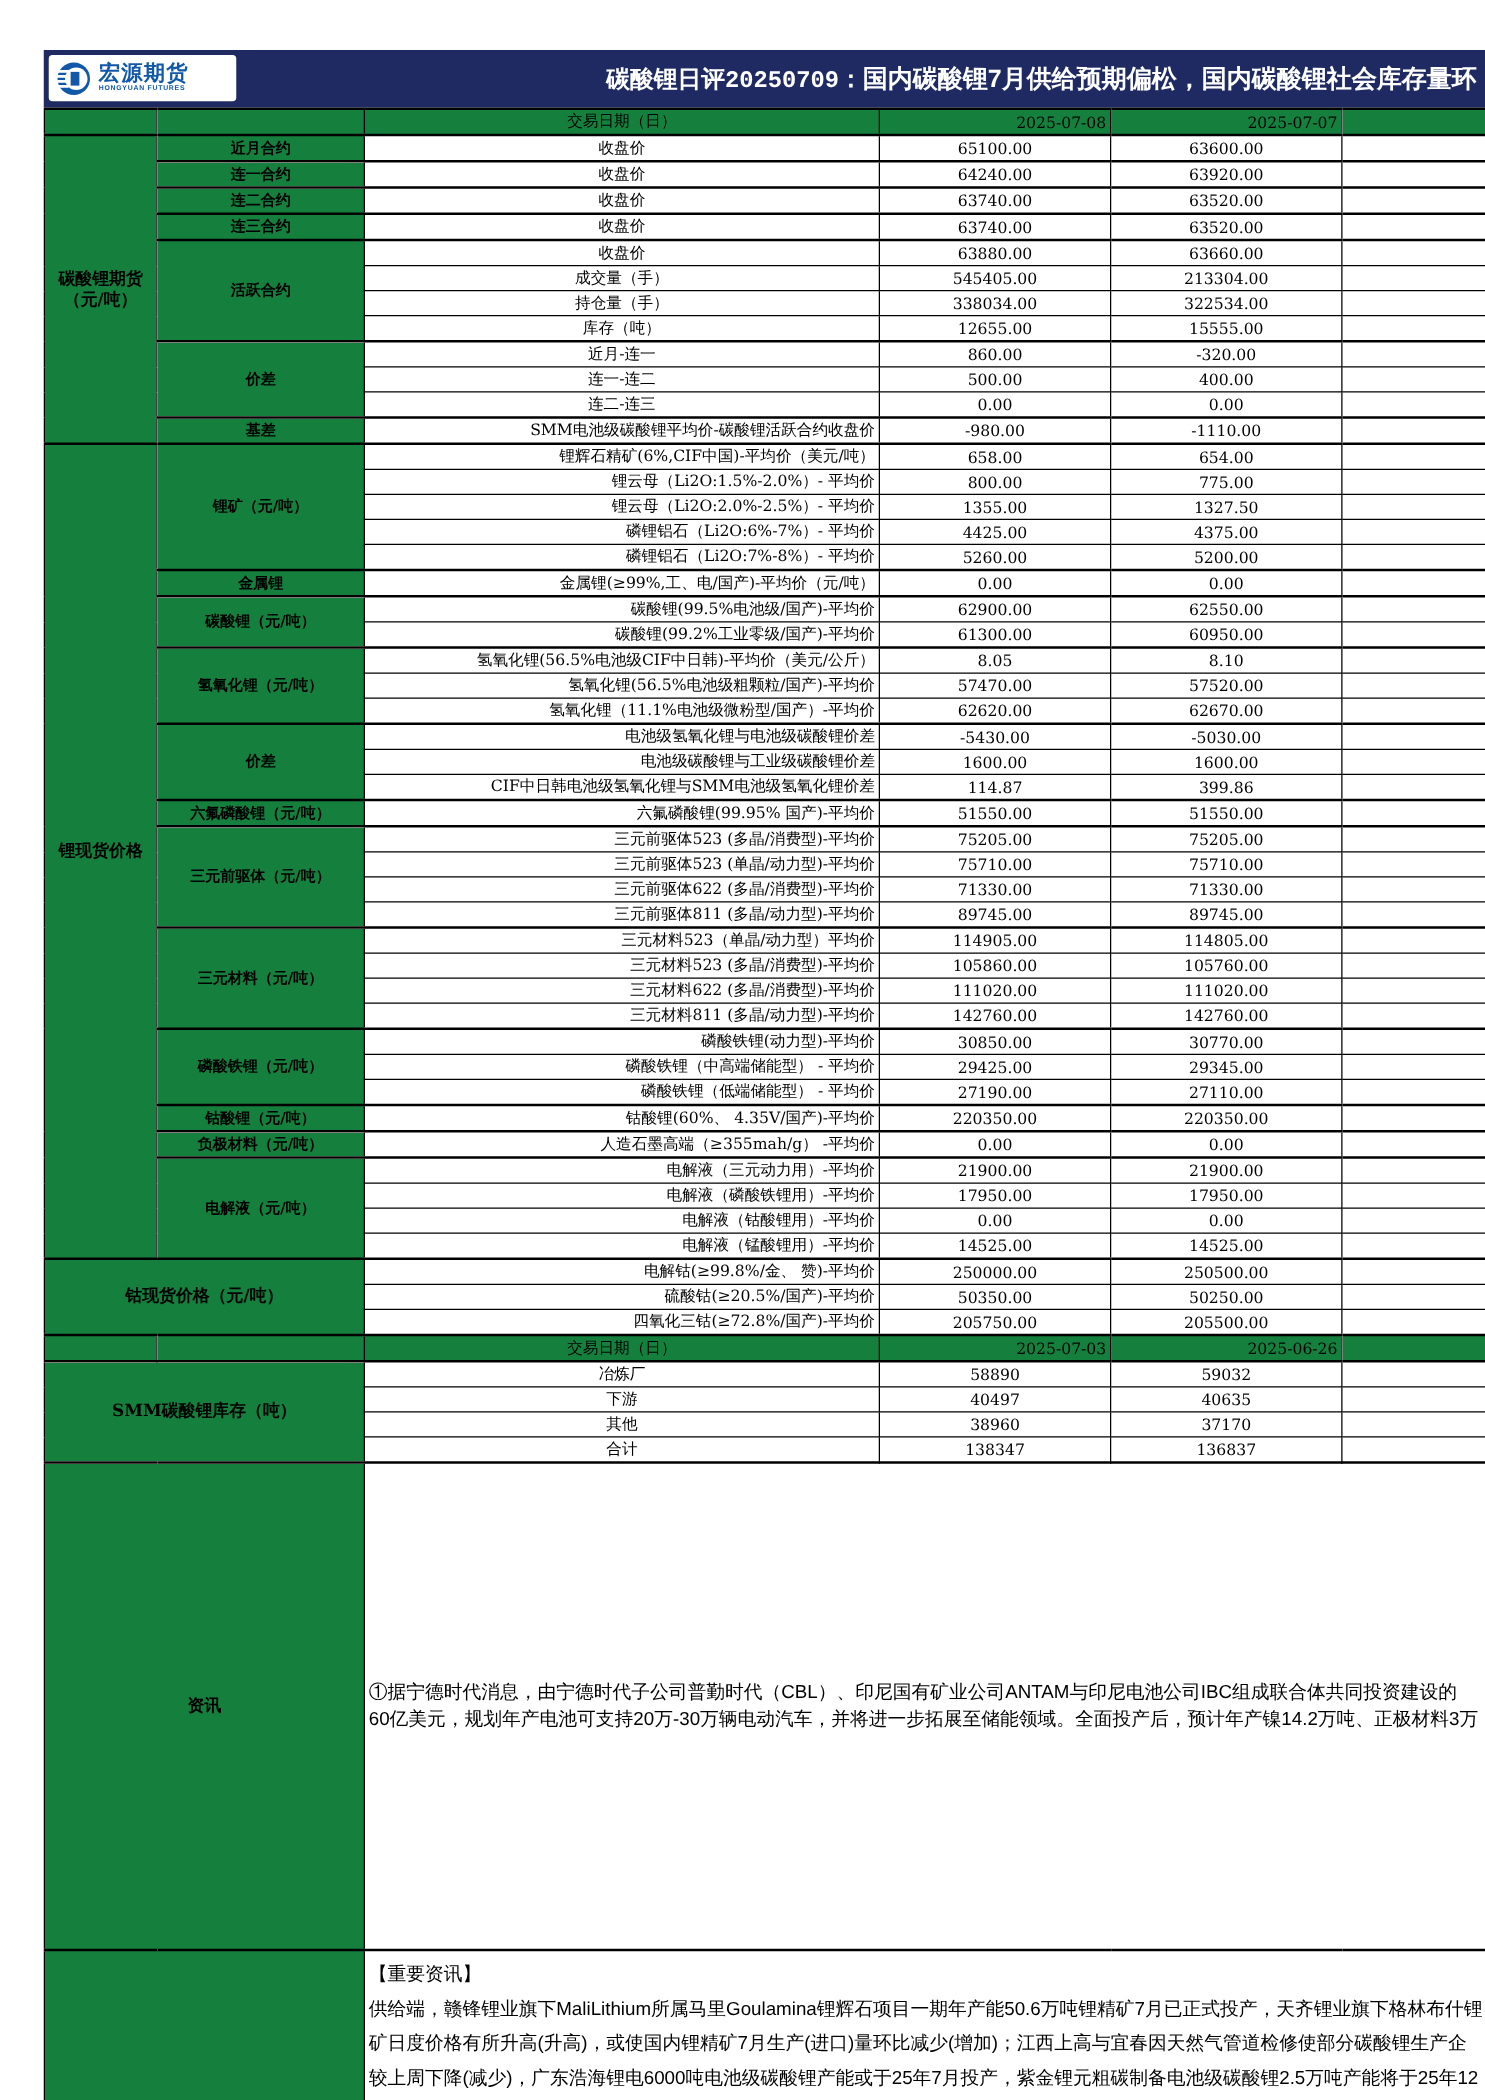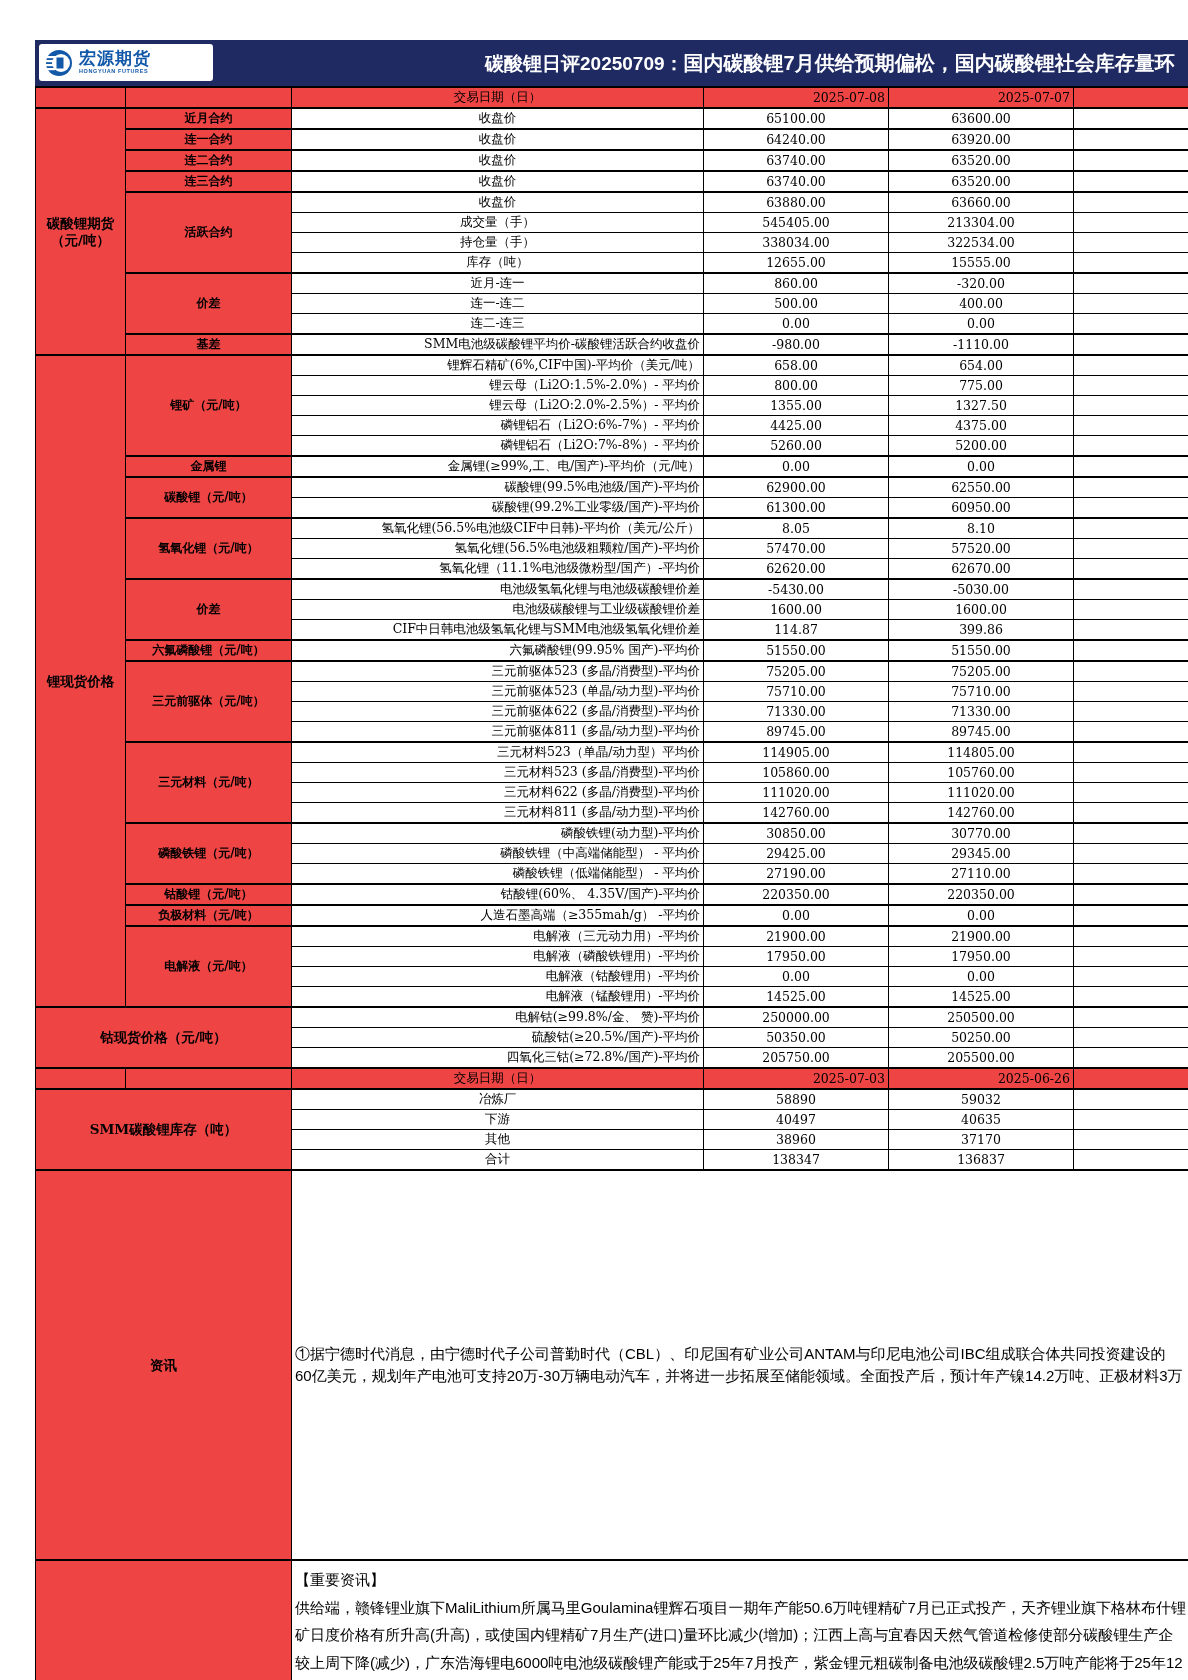--- a/index.html
+++ b/index.html
@@ -1,32 +1,32 @@
 <!DOCTYPE html>
 <html><head>
 <meta charset="utf-8">
 <style>
   html,body{margin:0;padding:0;width:1188px;height:1680px;overflow:hidden;background:#ffffff;
     font-family:"DejaVu Serif","Liberation Serif",serif;color:#000;}
   .topbar{position:absolute;left:35px;top:40px;width:1153px;height:46px;background:#1f2a63;}
-  .logo{position:absolute;left:4px;top:4px;width:174px;height:37px;background:#ffffff;border-radius:3px;
+  .logo{position:absolute;left:4px;top:4px;width:150px;height:37px;background:#ffffff;border-radius:3px;
     display:flex;align-items:center;gap:5px;padding:1px 5px;box-sizing:border-box;}
   .logo-text{display:flex;flex-direction:column;line-height:1;}
   .logo-cn{font-family:"Liberation Sans",sans-serif;font-weight:bold;font-size:17px;color:#1258a8;letter-spacing:1px;}
   .logo-en{font-family:"Liberation Sans",sans-serif;font-weight:bold;font-size:5.5px;color:#1258a8;letter-spacing:.6px;margin-top:2px;}
   .title{position:absolute;left:450px;top:50%;transform:translateY(-50%);white-space:nowrap;color:#fff;}
-  .title-pre{font-family:Liberation Sans, sans-serif;font-weight:bold;font-size:19px;}
+  .title-pre{font-family:Liberation Mono, monospace;font-weight:bold;font-size:19px;}
   .title-main{font-family:"Liberation Sans",sans-serif;font-weight:bold;font-size:20px;}
   .tablewrap{position:absolute;left:35px;top:86px;}
   table{border-collapse:collapse;table-layout:fixed;width:1341px;}
   td{border:1px solid #000;height:19px;font-size:12.5px;padding:0 3px;overflow:hidden;white-space:nowrap;
      vertical-align:middle;}
   tr.bs>td{border-top:2.5px solid #000;}
   tr.ss>td{border-top:2px solid #000;}
-  .gray{background:#ef4444;}
+  .gray{background:#15803d;}
   .glabel{font-weight:bold;text-align:center;white-space:normal;font-size:13.5px;line-height:1.25;margin-top:33px;}
   .slabel{font-weight:bold;text-align:center;font-size:12px;white-space:normal;line-height:1.2;}
   .desc{text-align:right;}
   .desc.center{text-align:center;}
   .val{text-align:center;}
   .dlabel{text-align:center;}
   .dval{text-align:right;}
   td.textcell{overflow:visible;vertical-align:middle;}
   .tl{white-space:nowrap;font-family:"Liberation Sans",sans-serif;font-size:15px;}
   .news .tl{line-height:22px;}

